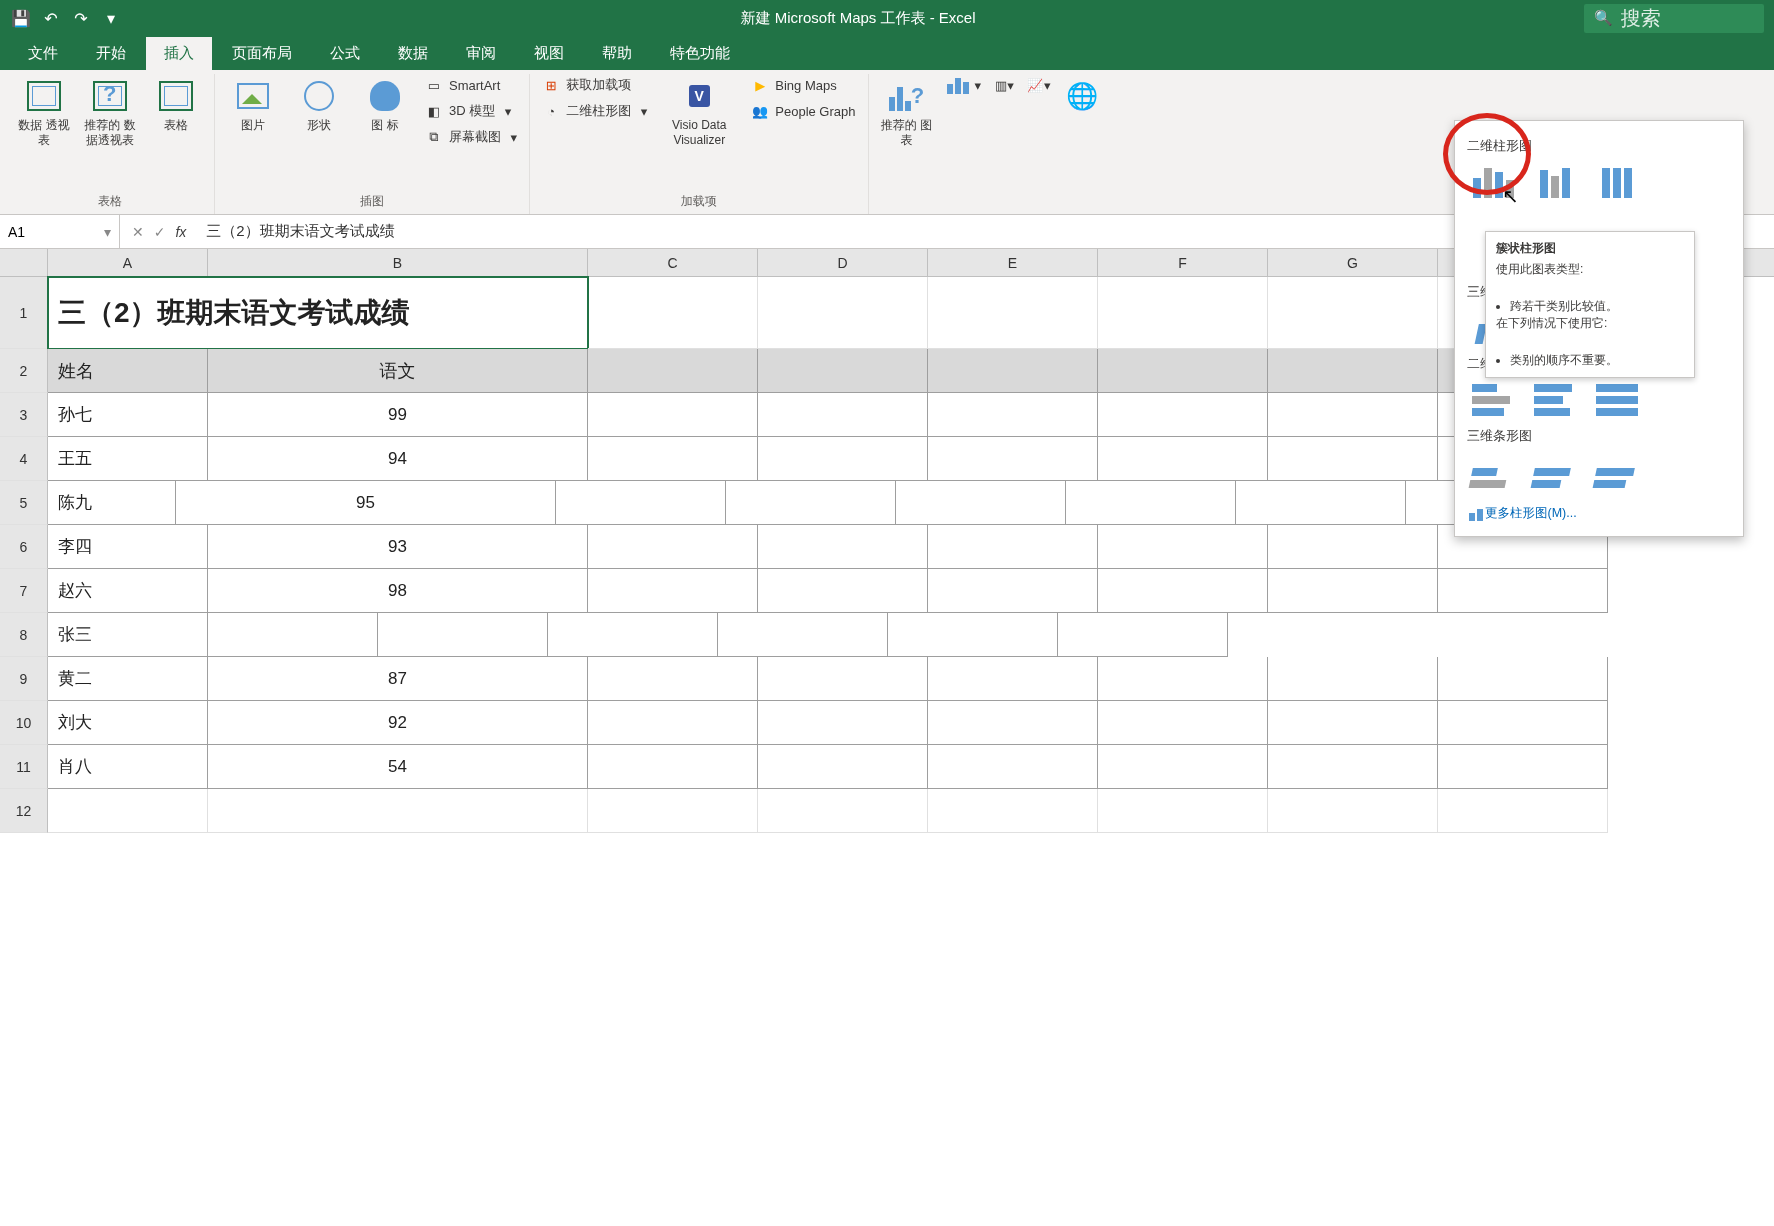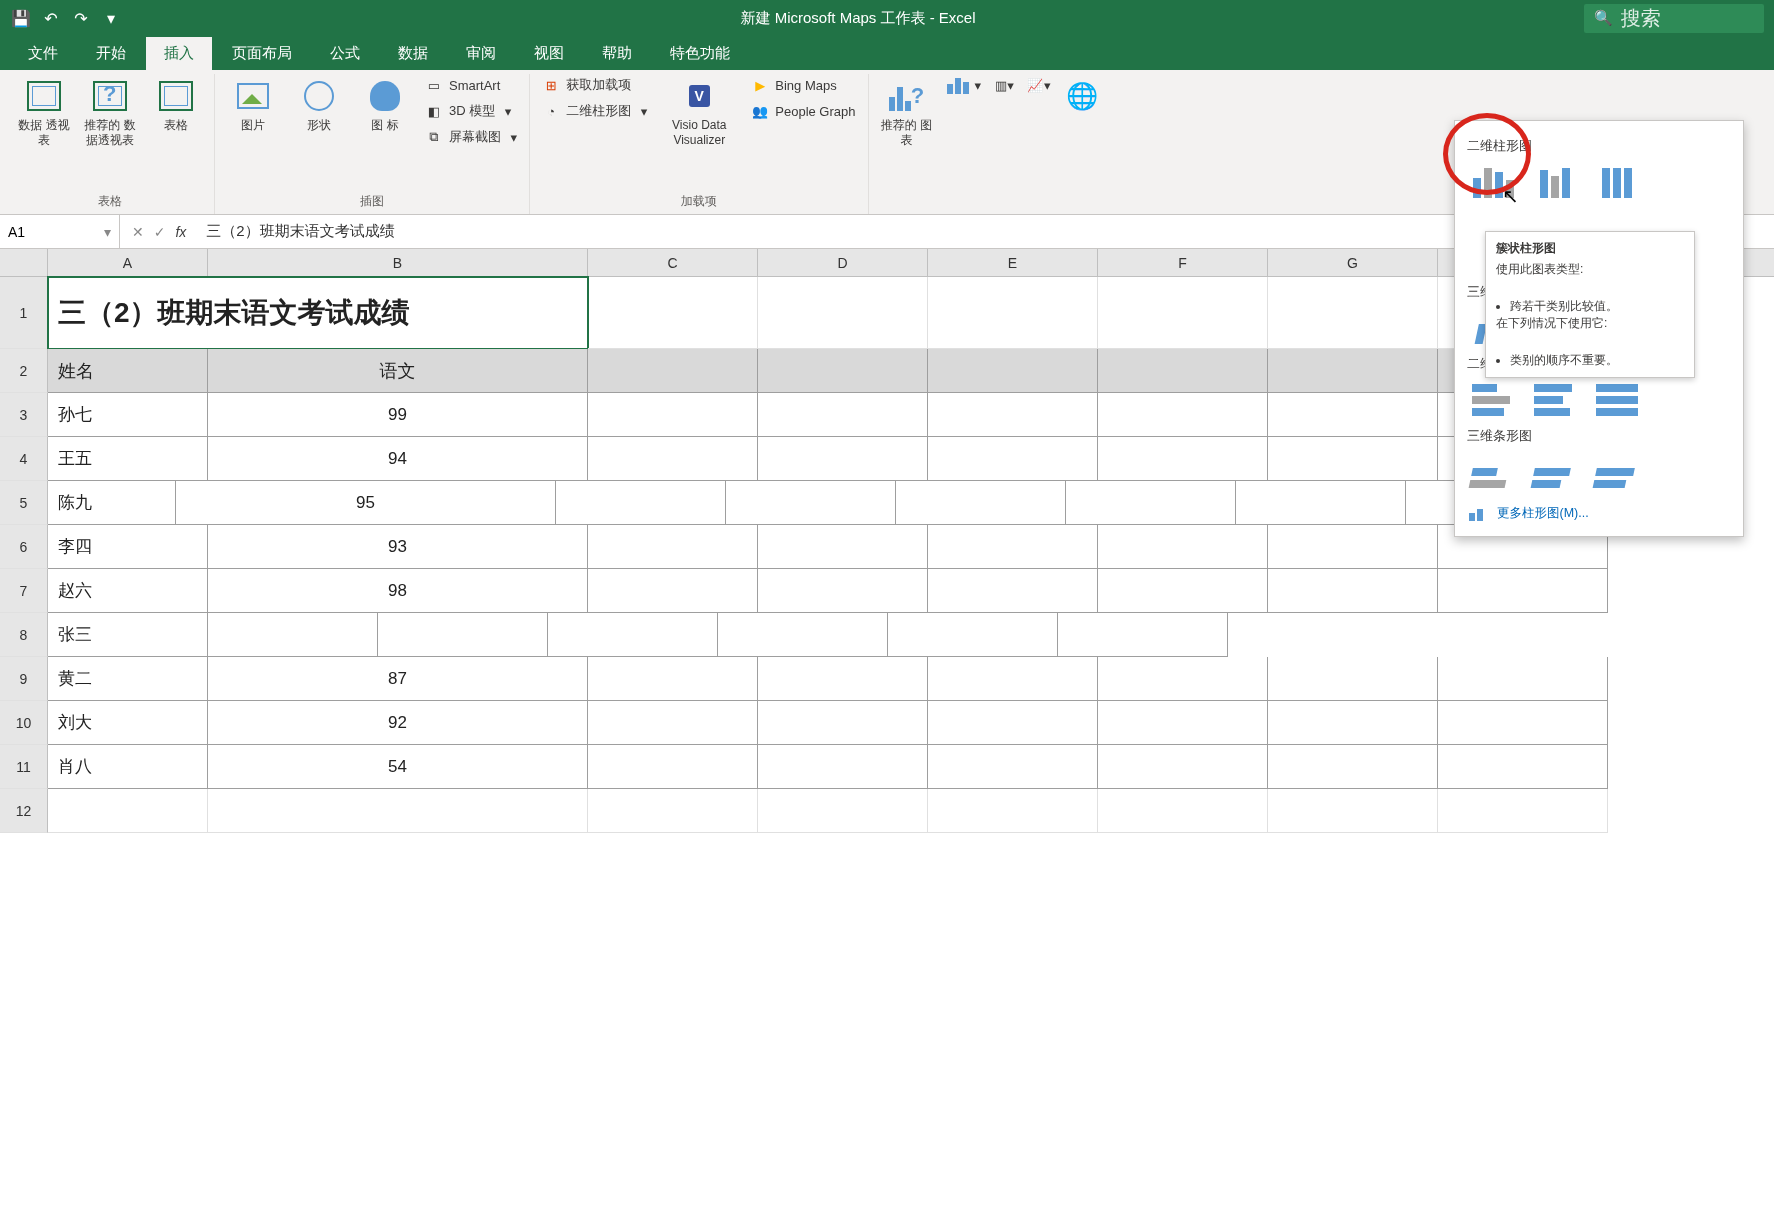--- a/index.html
+++ b/index.html
@@ -39,21 +39,21 @@
   padding: 10px 12px 8px 12px; z-index: 100; font-size: 12.5px;
 }
 .chart-popup .sec-title { color: #3b3a39; margin: 6px 0 6px 0; font-size: 13px; }
 .chart-row { display: flex; gap: 10px; align-items: center; margin-bottom: 6px; flex-wrap: wrap; }
 .chart-thumb { width: 52px; height: 42px; border: 1px solid transparent; display: flex; align-items: flex-end; justify-content: center; gap: 3px; padding: 4px; cursor: pointer; position: relative; }
 .chart-thumb .bar { width: 8px; background: #5b9bd5; }
 .chart-thumb .bar.g { background: #a5a5a5; }
 .tooltip-box { position: absolute; left: 18px; top: 70px; background: #fff; border: 1px solid #c8c6c4; padding: 8px 10px; width: 210px; font-size: 12px; color: #3b3a39; box-shadow: 0 2px 6px rgba(0,0,0,.2); z-index: 110; }
 .tooltip-box .tt-title { font-weight: bold; margin-bottom: 4px; }
 .tooltip-box ul { padding-left: 14px; margin-top: 20px; }
-.more-link { color: #0067b8; padding: 6px 2px; display: flex; align-items: center; gap: 14px; cursor: pointer; font-size: 12.5px; }
+.more-link { color: #0067b8; padding: 6px 2px; display: flex; align-items: center; gap: 2px; cursor: pointer; font-size: 12.5px; }
 .red-circle { position: absolute; top: -8px; left: -12px; width: 88px; height: 82px; border: 5px solid #d8261c; border-radius: 50%; pointer-events: none; z-index: 120; }
 .cursor { position: absolute; font-size: 20px; color: #000; z-index: 125; }
 
 
 .formula-bar { background: #fff; border-bottom: 1px solid #c8c6c4; height: 34px; display: flex; align-items: center; font-size: 14px; }
 .namebox { width: 120px; border-right: 1px solid #c8c6c4; padding: 0 8px; height: 100%; display: flex; align-items: center; }
 .namebox input { border: none; width: 80px; outline: none; font-size: 14px; }
 .namebox .dd { color: #888; margin-left: auto; }
 .fx-btns { display: flex; align-items: center; gap: 10px; padding: 0 12px; color: #888; }
 .fx-btns span { cursor: pointer; }

